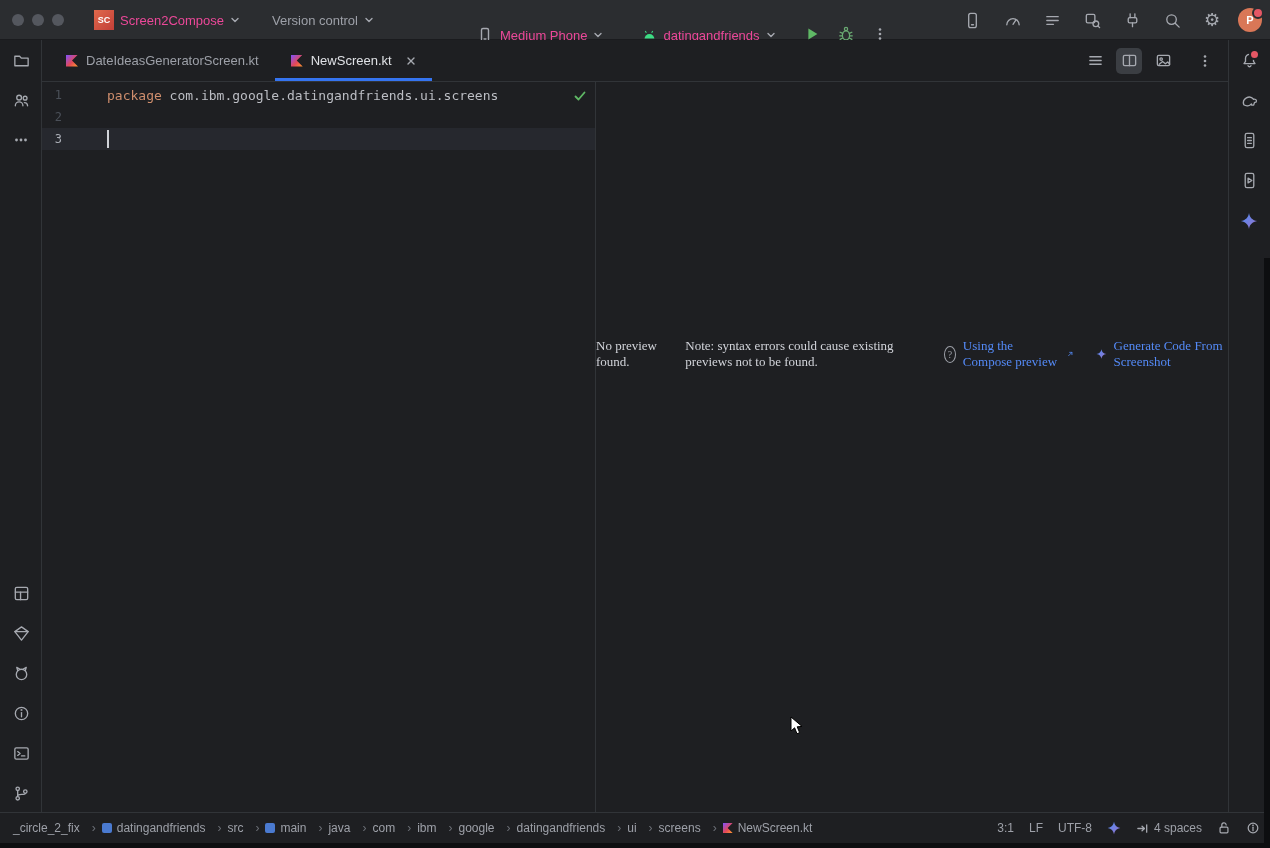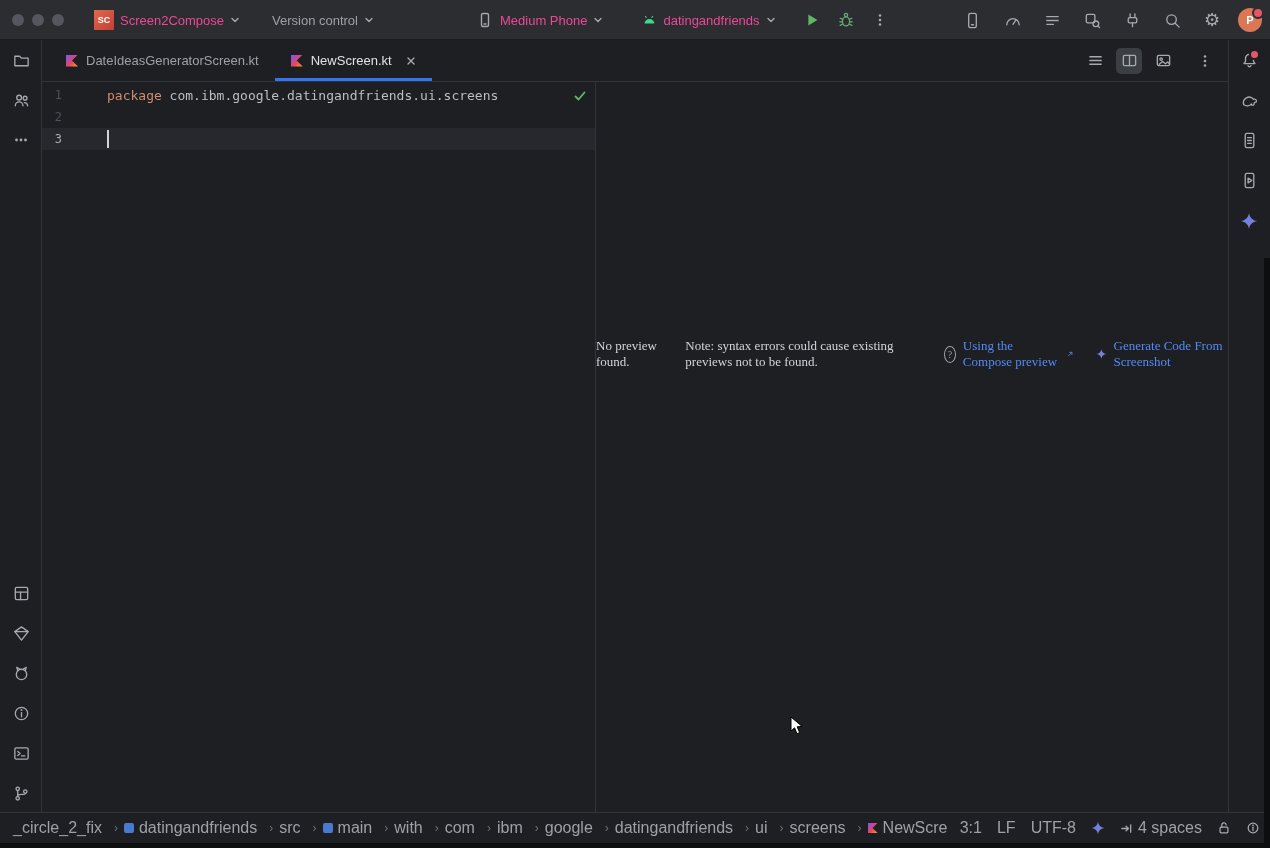--- a/index.html
+++ b/index.html
@@ -11,21 +11,21 @@
   
   .titlebar{position:absolute;left:0;top:0;width:100%;height:40px;background:#2b2d30;border-bottom:1px solid #1a1b1e;box-sizing:border-box;}
   .traffic{position:absolute;left:12px;top:14px;display:flex;gap:8px;}
   .tl{width:12px;height:12px;border-radius:50%;background:#54575e;}
   .tb-group{display:flex;align-items:center;gap:6px;height:30px;padding:0 6px;border-radius:6px;cursor:default;}
   .project-group{position:absolute;left:88px;top:5px;}
   .badge{width:20px;height:20px;border-radius:0;background:linear-gradient(135deg,#e0694c,#c23f38);color:#fff;font-size:9px;font-weight:bold;display:flex;align-items:center;justify-content:center;}
   .tb-strong{color:#ec4899;}
   .tb-dim{color:#9da0a8;}
   .vcs-group{position:absolute;left:266px;top:5px;justify-content:center;}
-  .run-area{position:absolute;left:470px;top:5px;display:flex;align-items:center;}
+  .run-area{position:absolute;left:470px;top:20px;display:flex;}
   .iconbtn{width:28px;height:28px;border-radius:6px;display:flex;align-items:center;justify-content:center;}
   .toolbar-right{position:absolute;right:8px;top:6px;display:flex;align-items:center;gap:12px;}
   .avatar{position:relative;width:24px;height:24px;border-radius:50%;background:#d97757;color:#fff;font-size:11px;font-weight:bold;display:flex;align-items:center;justify-content:center;}
   .avatar .dot{position:absolute;top:-1px;right:-2px;width:8px;height:8px;border-radius:50%;background:#e55765;border:2px solid #2b2d30;}
   .belldot{position:absolute;top:3px;right:3px;width:7px;height:7px;border-radius:50%;background:#e55765;border:2px solid #1e1f22;}
 
   
   .left-stripe{position:absolute;left:0;top:40px;width:42px;bottom:36px;background:#1e1f22;border-right:1px solid #313438;box-sizing:border-box;}
   .right-stripe{position:absolute;right:0;top:40px;width:42px;bottom:36px;background:#1e1f22;border-left:1px solid #313438;box-sizing:border-box;}
   .stripe-btn{position:absolute;left:7px;width:28px;height:28px;border-radius:6px;display:flex;align-items:center;justify-content:center;}
@@ -56,21 +56,21 @@
   .splitter{position:absolute;left:595px;top:82px;width:1px;bottom:36px;background:#313438;}
 
   
   .preview{position:absolute;left:596px;top:82px;right:42px;bottom:36px;background:#1e1f22;}
   .preview-center{position:absolute;top:256px;left:0;right:0;display:flex;flex-direction:row;align-items:flex-start;gap:22px;color:#d2d4da;font-family:Liberation Serif, serif;}
   .pv-row{display:flex;align-items:center;gap:7px;}
   .link{color:#548af7;}
   .qmark{width:15px;height:15px;border:1.2px solid #9da0a8;border-radius:50%;color:#9da0a8;font-size:10px;display:flex;align-items:center;justify-content:center;}
 
   
-  .statusbar{position:absolute;left:0;right:0;bottom:5px;height:31px;background:#1e1f22;border-top:1px solid #313438;box-sizing:border-box;display:flex;align-items:center;padding:0 10px;font-size:16px;color:#9da0a8;}
+  .statusbar{position:absolute;left:0;right:0;bottom:5px;height:31px;background:#1e1f22;border-top:1px solid #313438;box-sizing:border-box;display:flex;align-items:center;padding:0 10px;font-size:12px;color:#9da0a8;}
   .breadcrumbs{display:flex;align-items:center;flex:1;min-width:0;overflow:hidden;white-space:nowrap;}
   .crumb{display:flex;align-items:center;gap:5px;padding:0 3px;}
   .crumb:not(:last-child)::after{content:"›";color:#6b6f76;margin-left:7px;font-size:12px;}
   .module-icon{width:10px;height:10px;border-radius:2px;background:#4a7ad0;flex:0 0 auto;}
   .kotlin-icon.small{width:10px;height:10px;}
   .status-right{display:flex;align-items:center;gap:15px;margin-left:12px;flex:0 0 auto;}
   .sr-item{display:flex;align-items:center;gap:5px;}
 
   .edge-bottom{position:absolute;left:0;bottom:0;width:100%;height:5px;background:#0d0e10;}
   .edge-right{position:absolute;right:0;top:258px;width:6px;bottom:0;background:#0d0e10;}
@@ -411,21 +411,21 @@
           <span>datingandfriends</span>
         </span>
       <span class="crumb">
           <span>src</span>
         </span>
       <span class="crumb">
           <span class="module-icon"></span>
           <span>main</span>
         </span>
       <span class="crumb">
-          <span>with</span>
+          <span>java</span>
         </span>
       <span class="crumb">
           <span>com</span>
         </span>
       <span class="crumb">
           <span>ibm</span>
         </span>
       <span class="crumb">
           <span>google</span>
         </span>

